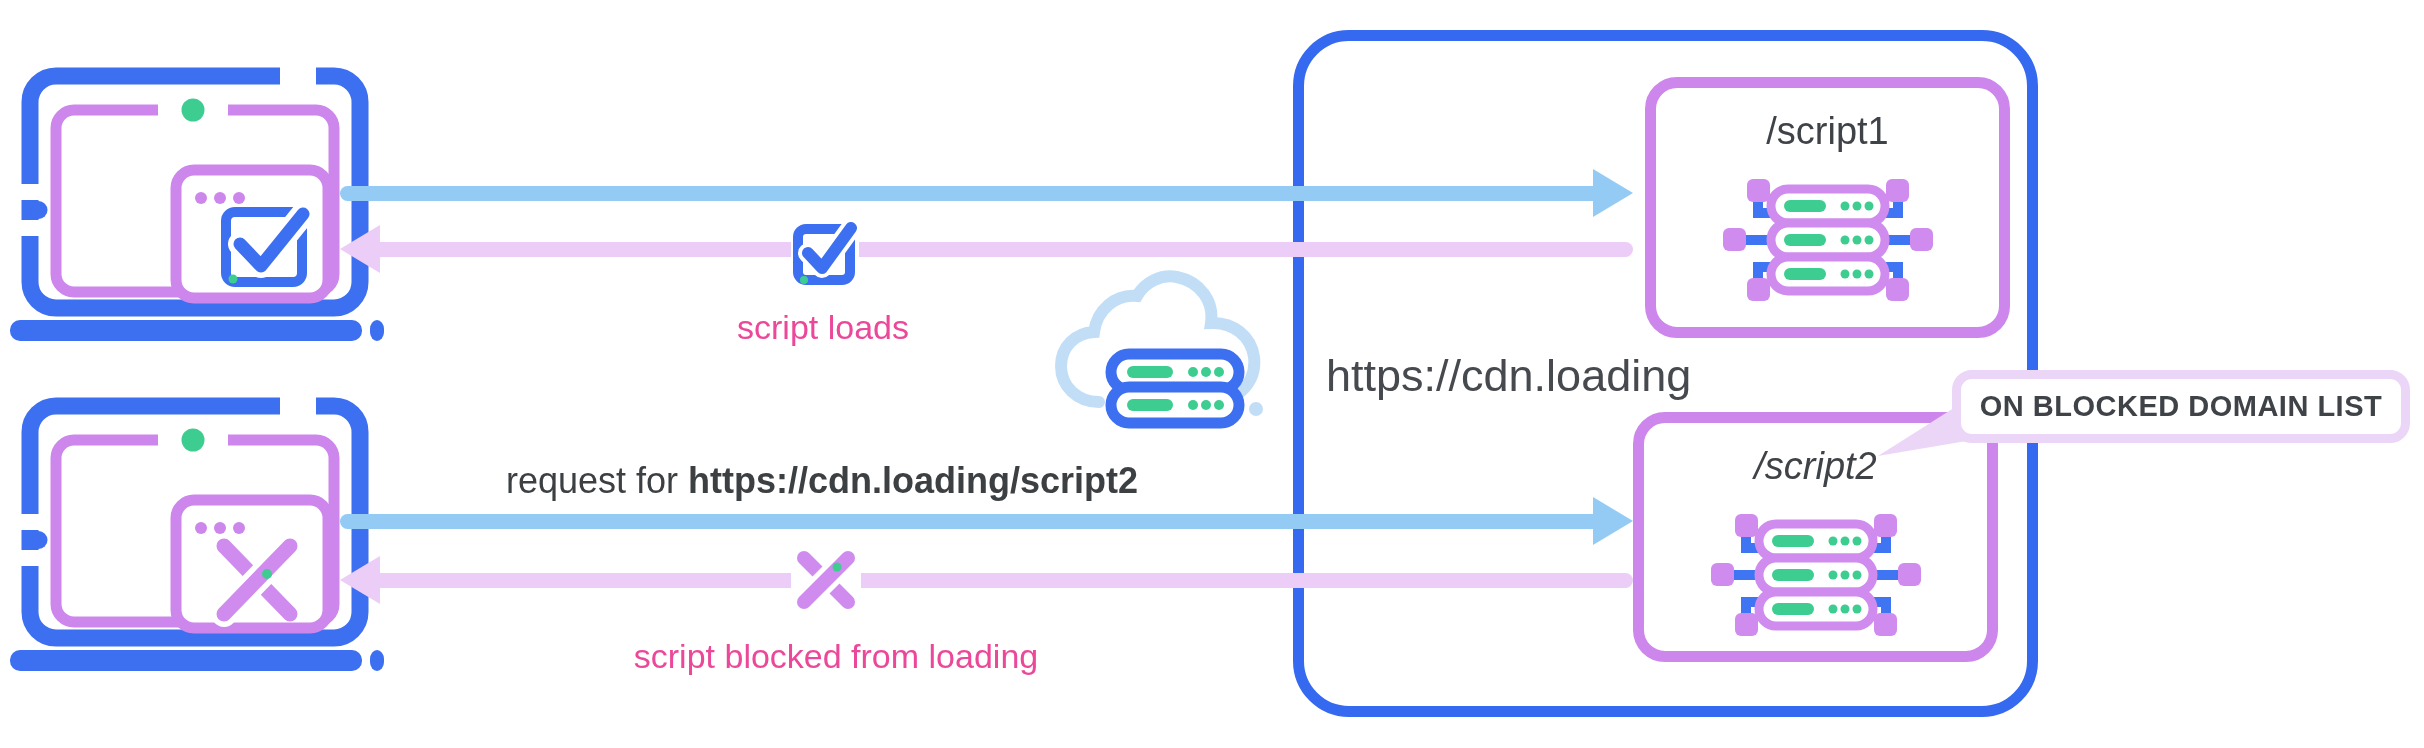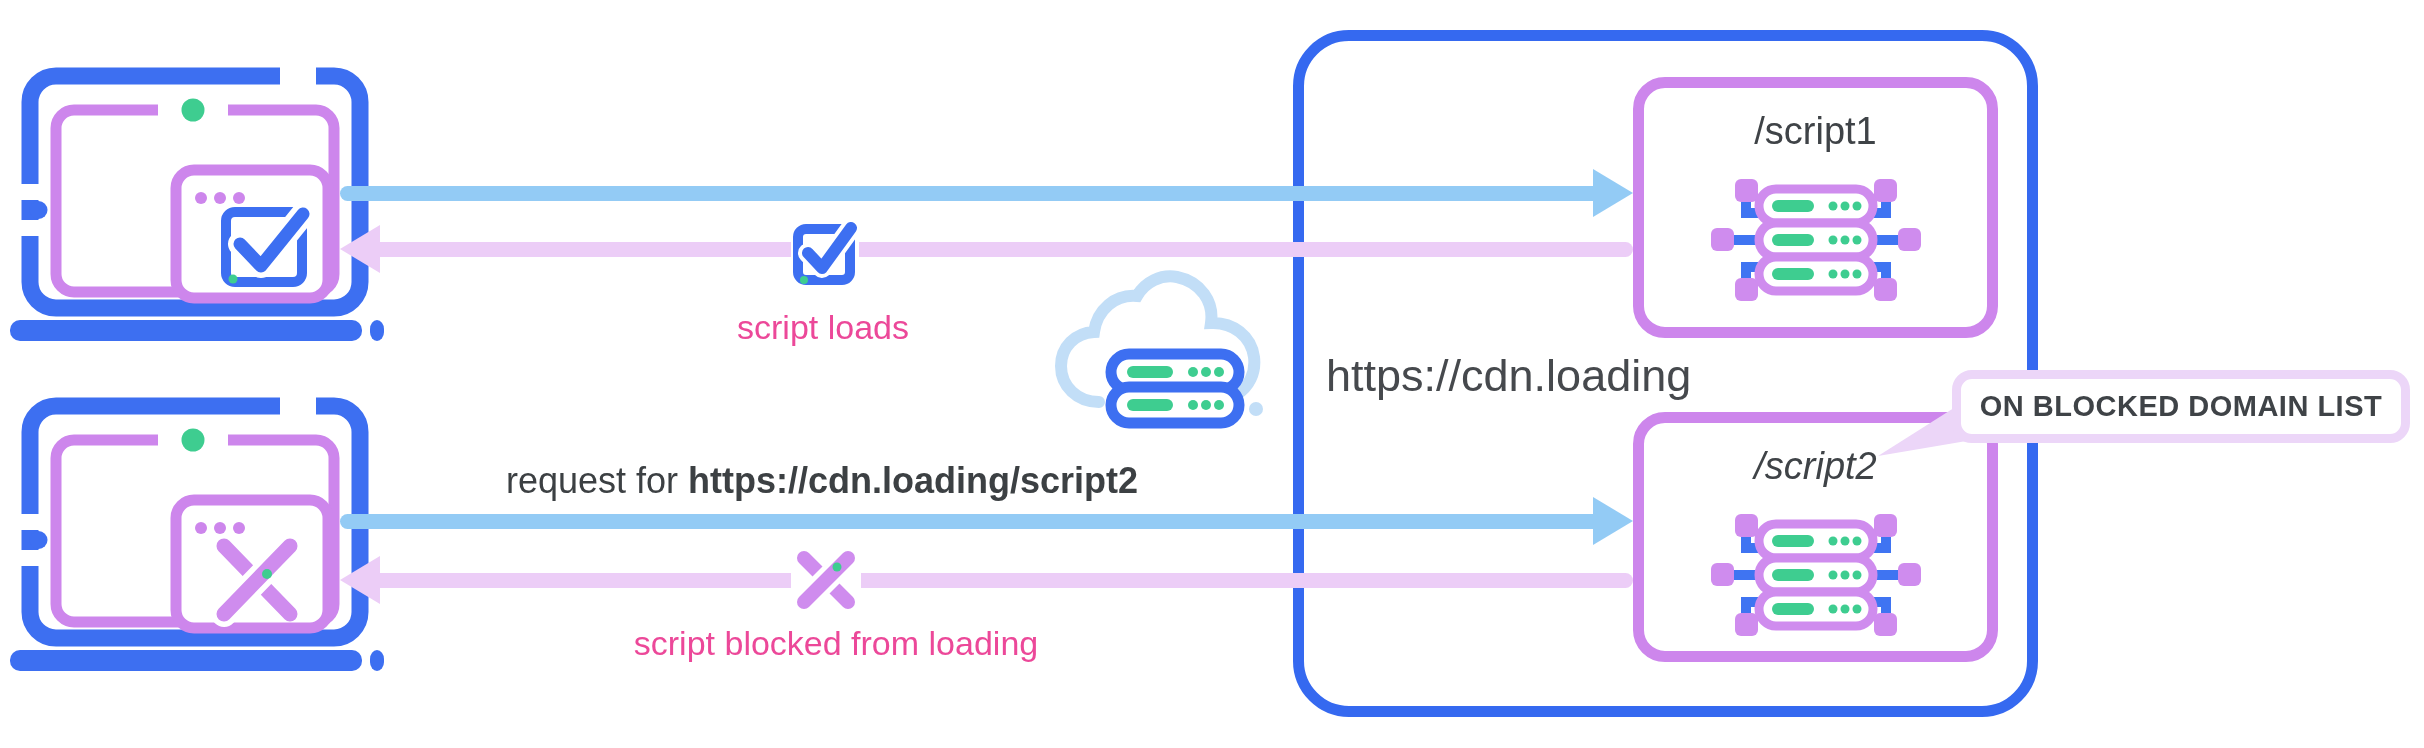--- a/index.html
+++ b/index.html
@@ -108,38 +108,38 @@
   <div class="reqline" style="left:822px;top:460px;">
     <span>request for </span><b>https://cdn.loading/script2</b>
   </div>
   <svg class="abs" style="left:789px;top:546px;" width="74" height="68" viewBox="0 0 74 68">
     <rect x="2" y="2" width="70" height="64" fill="#ffffff"></rect>
     <path d="M15 12 L59 56" fill="none" stroke="#cf8cee" stroke-width="14" stroke-linecap="round"></path>
     <path d="M59 12 L15 56" fill="none" stroke="#ffffff" stroke-width="24" stroke-linecap="round"></path>
     <path d="M59 12 L15 56" fill="none" stroke="#cf8cee" stroke-width="14" stroke-linecap="round"></path>
     <circle cx="48" cy="21" r="4.5" fill="#3ecd90"></circle>
   </svg>
-  <div class="resline" style="left:836px;top:624px;">script blocked from loading</div>
+  <div class="resline" style="left:836px;top:637px;">script blocked from loading</div>
 
   <svg class="abs" style="left:1053px;top:270px;" width="215" height="160" viewBox="0 0 215 160">
     <path d="M46 132 C24 132 8 116 8 96 C8 77 22 63 41 62 C44 40 62 24 84 26 C92 12 108 4 124 7 C148 12 161 32 158 53 C180 52 198 66 201 87 C203 103 196 117 183 125" fill="none" stroke="#c2def7" stroke-width="12" stroke-linecap="round"></path>
     <circle cx="203" cy="139" r="7" fill="#c2def7"></circle>
     <rect x="58" y="84" width="128" height="36" rx="18" fill="#ffffff" stroke="#3d6ff1" stroke-width="11"></rect>
     <rect x="58" y="117" width="128" height="36" rx="18" fill="#ffffff" stroke="#3d6ff1" stroke-width="11"></rect>
     <rect x="74" y="96" width="46" height="12" rx="6" fill="#3ecd90"></rect>
     <circle cx="140" cy="102" r="5" fill="#3ecd90"></circle>
     <circle cx="153" cy="102" r="5" fill="#3ecd90"></circle>
     <circle cx="166" cy="102" r="5" fill="#3ecd90"></circle>
     <rect x="74" y="129" width="46" height="12" rx="6" fill="#3ecd90"></rect>
     <circle cx="140" cy="135" r="5" fill="#3ecd90"></circle>
     <circle cx="153" cy="135" r="5" fill="#3ecd90"></circle>
     <circle cx="166" cy="135" r="5" fill="#3ecd90"></circle>
   </svg>
 
-  <div class="scriptbox" style="top:77px;height:261px;">
+  <div class="scriptbox" style="top:77px;height:261px;margin-left:12px;">
     <div class="slabel">/script1</div>
     <svg class="sicon" width="210" height="130" viewBox="0 0 210 130">
       <path d="M35 24 V38 H52" fill="none" stroke="#3f74f2" stroke-width="10"></path>
       <path d="M175 24 V38 H158" fill="none" stroke="#3f74f2" stroke-width="10"></path>
       <path d="M18 65 H52" fill="none" stroke="#3f74f2" stroke-width="10"></path>
       <path d="M192 65 H158" fill="none" stroke="#3f74f2" stroke-width="10"></path>
       <path d="M35 106 V92 H52" fill="none" stroke="#3f74f2" stroke-width="10"></path>
       <path d="M175 106 V92 H158" fill="none" stroke="#3f74f2" stroke-width="10"></path>
       <rect x="24" y="4" width="23" height="23" rx="6" fill="#cf8cee"></rect>
       <rect x="163" y="4" width="23" height="23" rx="6" fill="#cf8cee"></rect>

